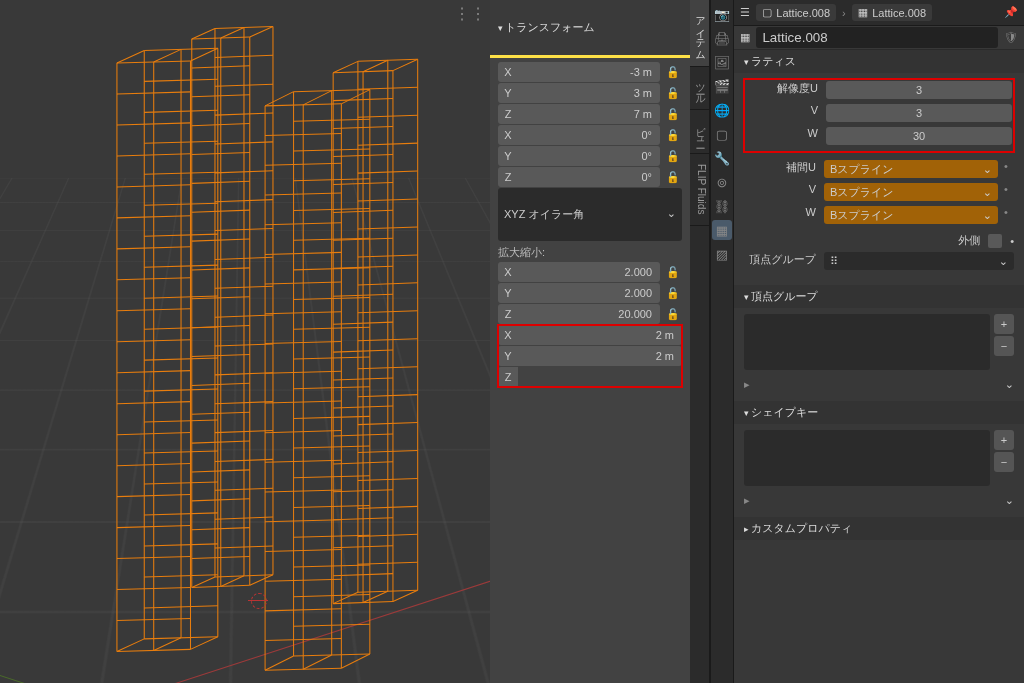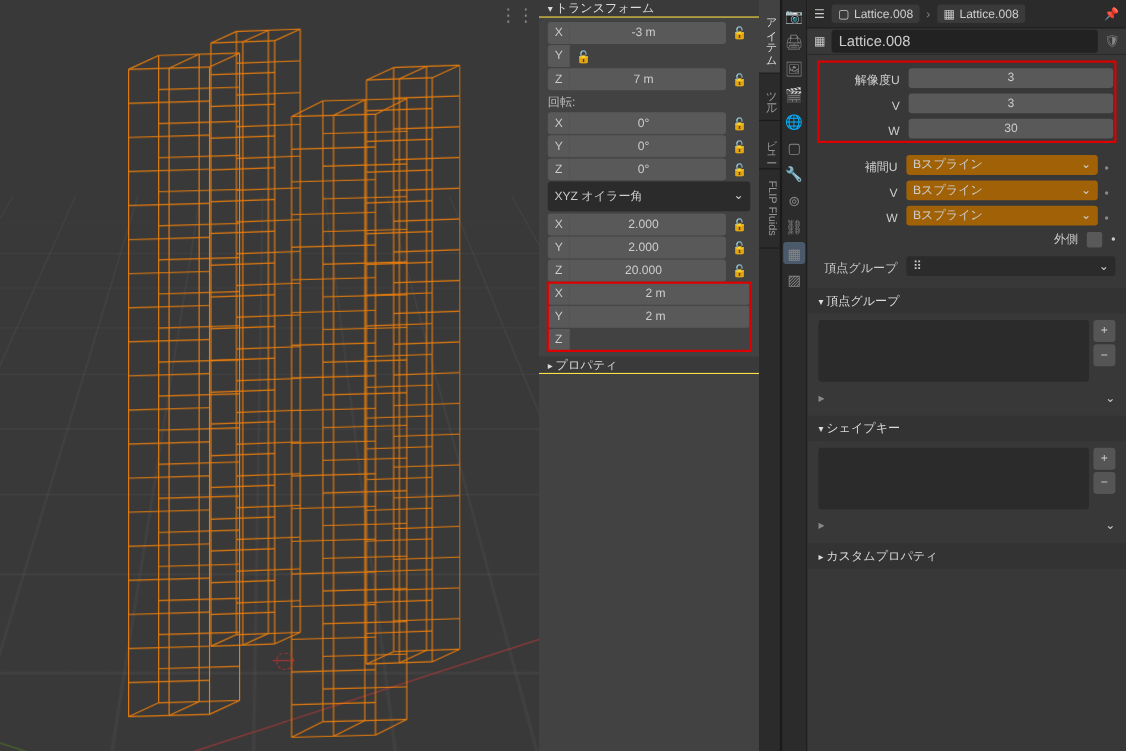--- a/index.html
+++ b/index.html
@@ -10,45 +10,45 @@
   linear-gradient(90deg,rgba(100,100,100,0.15) 1px,transparent 1px);
   background-size:40px 40px; transform:perspective(800px) rotateX(55deg) scale(2) translateY(140px); transform-origin:center center; }
 .axis-x { position:absolute; width:1200px; height:1px; background:#9c3a3a; top:610px; left:-200px; transform:rotate(-18deg); }
 .axis-y { position:absolute; width:1200px; height:1px; background:#4a6a2a; top:610px; left:-200px; transform:rotate(18deg); transform-origin:left; }
 .icon-col { width:24px; background:#2b2b2b; display:flex; flex-direction:column; align-items:center; padding-top:4px; border-left:1px solid #1a1a1a; border-right:1px solid #1a1a1a; }
 .icon-col .ic { width:20px; height:20px; margin-bottom:4px; color:#888; display:flex; align-items:center; justify-content:center; font-size:13px; cursor:pointer; }
 .vert-tabs { width:20px; background:#2b2b2b; display:flex; flex-direction:column; border-right:1px solid #1a1a1a; }
 .vert-tab { writing-mode:vertical-rl; padding:10px 2px; font-size:10px; color:#999; cursor:pointer; border-bottom:1px solid #1a1a1a; }
 .vert-tab.active { background:#424242; color:#ddd; }
 .n-panel { width:200px; background:#424242; overflow:hidden; }
-.panel-hdr { background:#3a3a3a; padding:0 8px; color:#ddd; border-bottom:1px solid #fde047; cursor:pointer; }
+.panel-hdr { background:#3a3a3a; padding:20px 8px; color:#ddd; border-bottom:3px solid #fde047; cursor:pointer; }
 .panel-hdr::before { content:"▾ "; font-size:9px; }
 .panel-hdr.collapsed::before { content:"▸ "; }
 .panel-body { padding:4px 8px; }
 .sub-label { color:#bbb; padding:2px 0; }
 .prop-row { display:flex; align-items:center; height:20px; margin-bottom:1px; }
 .prop-row .axis { width:20px; text-align:center; background:#595959; border-radius:3px 0 0 3px; height:100%; line-height:20px; }
-.prop-row .val { flex:1; background:#595959; text-align:center; padding-right:8px; height:100%; line-height:20px; border-radius:0 3px 3px 0; }
+.prop-row .val { flex:1; background:#595959; text-align:right; padding-right:8px; height:100%; line-height:20px; border-radius:0 3px 3px 0; }
 .prop-row .lock { width:18px; text-align:center; color:#888; margin-left:4px; cursor:pointer; }
-.dropdown { background:#2b2b2b; border-radius:3px; padding:6px 6px; margin-bottom:2px; cursor:pointer; position:relative; }
+.dropdown { background:#2b2b2b; border-radius:3px; padding:19px 6px; margin-bottom:2px; cursor:pointer; position:relative; }
 .dropdown::after { content:"⌄"; position:absolute; right:6px; }
 .red-box { outline:2px solid #d00; outline-offset:-1px; }
 .prop-editor { width:290px; background:#383838; display:flex; flex-direction:column; }
 .prop-top { height:26px; background:#2b2b2b; border-bottom:1px solid #1a1a1a; display:flex; align-items:center; padding:0 6px; gap:6px; }
 .prop-top .chip { background:#3a3a3a; padding:2px 6px; border-radius:3px; display:flex; align-items:center; gap:4px; cursor:pointer; }
 .pin { margin-left:auto; color:#888; cursor:pointer; }
 .prop-name-row { height:24px; display:flex; align-items:center; padding:0 6px; gap:6px; background:#383838; border-bottom:1px solid #2a2a2a; }
 .prop-name-row input { flex:1; background:#222; border:none; color:#ccc; padding:3px 6px; border-radius:3px; }
 .shield { color:#888; cursor:pointer; }
 .prop-content { flex:1; overflow:auto; padding:0; }
 .p-hdr { background:#333; padding:4px 10px; color:#ddd; cursor:pointer; }
 .p-hdr::before { content:"▾ "; font-size:9px; }
 .p-hdr.collapsed::before { content:"▸ "; }
 .p-body { padding:6px 10px 10px; }
-.lbl-row { display:flex; align-items:flex-end; height:22px; margin-bottom:1px; }
+.lbl-row { display:flex; align-items:flex-start; height:22px; margin-bottom:1px; }
 .lbl-row .lbl { width:80px; text-align:right; padding-right:8px; color:#ccc; }
 .lbl-row .fld { flex:1; background:#595959; text-align:center; height:18px; line-height:18px; border-radius:3px; }
 .lbl-row .dd { flex:1; background:#a16207; height:18px; line-height:18px; padding:0 6px; border-radius:3px; position:relative; cursor:pointer; }
 .lbl-row .dd::after { content:"⌄"; position:absolute; right:6px; }
 .lbl-row .dots { width:16px; text-align:center; color:#888; }
 .check-row { display:flex; justify-content:flex-end; align-items:center; gap:8px; padding:4px 0; }
 .check-row .cb { width:14px; height:14px; background:#595959; border-radius:2px; cursor:pointer; }
 .list-box { background:#2b2b2b; border-radius:3px; height:56px; margin-bottom:4px; position:relative; }
 .list-wrap { display:flex; gap:4px; margin-bottom:4px; }
 .list-row2 { display:flex; gap:4px; }
@@ -293,46 +293,47 @@
 <div class="n-panel">
   <div class="panel-hdr">トランスフォーム</div>
   <div class="panel-body">
     <div class="prop-row">
         <span class="axis">X</span>
         <span class="val">-3 m</span>
         <span class="lock">🔓</span>
       </div>
     <div class="prop-row">
         <span class="axis">Y</span>
+        <span class="val">3 m</span>
         <span class="lock">🔓</span>
       </div>
     <div class="prop-row">
         <span class="axis">Z</span>
         <span class="val">7 m</span>
         <span class="lock">🔓</span>
       </div>
 
-    <div class="sub-label">回転:</div>
     <div class="prop-row">
         <span class="axis">X</span>
         <span class="val">0°</span>
         <span class="lock">🔓</span>
       </div>
     <div class="prop-row">
         <span class="axis">Y</span>
         <span class="val">0°</span>
         <span class="lock">🔓</span>
       </div>
     <div class="prop-row">
         <span class="axis">Z</span>
         <span class="val">0°</span>
         <span class="lock">🔓</span>
       </div>
     <div class="dropdown">XYZ オイラー角</div>
 
+    <div class="sub-label">拡大縮小:</div>
     <div class="prop-row">
         <span class="axis">X</span>
         <span class="val">2.000</span>
         <span class="lock">🔓</span>
       </div>
     <div class="prop-row">
         <span class="axis">Y</span>
         <span class="val">2.000</span>
         <span class="lock">🔓</span>
       </div>
@@ -349,21 +350,20 @@
         </div>
       <div class="prop-row">
           <span class="axis">Y</span>
           <span class="val">2 m</span>
         </div>
       <div class="prop-row">
           <span class="axis">Z</span>
         </div>
     </div>
   </div>
-  <div class="panel-hdr collapsed">プロパティ</div>
 </div>
 
 <div class="vert-tabs">
   <div class="vert-tab active">アイテム</div>
   <div class="vert-tab">ツール</div>
   <div class="vert-tab">ビュー</div>
   <div class="vert-tab">FLIP Fluids</div>
 </div>
 
 <div class="icon-col">
@@ -393,20 +393,21 @@
         <span>Lattice.008</span>
       </span>
     <span class="pin">📌</span>
   </div>
   <div class="prop-name-row">
     <span>▦</span>
     <input value="Lattice.008" style="">
     <span class="shield">🛡</span>
   </div>
   <div class="prop-content">
+    <div class="p-hdr">ラティス</div>
     <div class="p-body">
       <div class="red-box" style="padding:2px;">
         <div class="lbl-row">
             <span class="lbl">解像度U</span>
             <span class="fld">3</span>
           </div>
         <div class="lbl-row">
             <span class="lbl">V</span>
             <span class="fld">3</span>
           </div>

